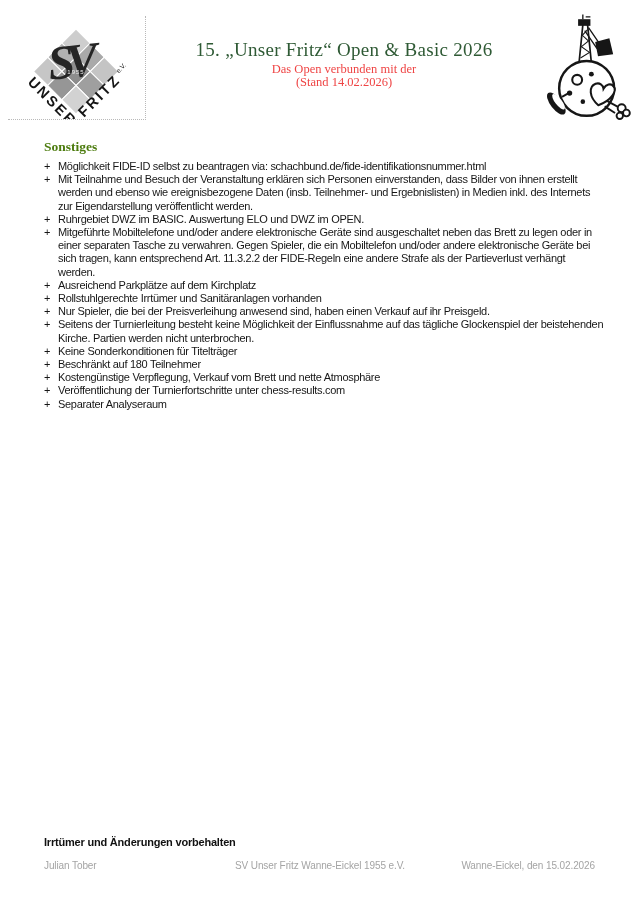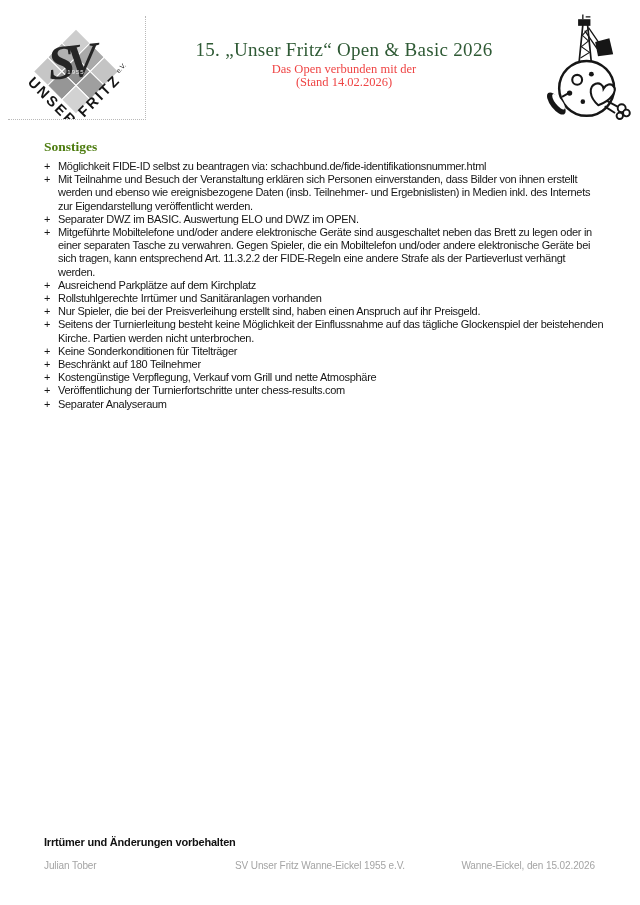--- a/index.html
+++ b/index.html
@@ -136,53 +136,53 @@
         <li>
           <span class="bullet">+</span>
           <span class="li-text">Möglichkeit FIDE-ID selbst zu beantragen via: schachbund.de/fide-identifikationsnummer.html</span>
         </li>
         <li>
           <span class="bullet">+</span>
           <span class="li-text">Mit Teilnahme und Besuch der Veranstaltung erklären sich Personen einverstanden, dass Bilder von ihnen erstellt werden und ebenso wie ereignisbezogene Daten (insb. Teilnehmer- und Ergebnislisten) in Medien inkl. des Internets zur Eigendarstellung veröffentlicht werden.</span>
         </li>
         <li>
           <span class="bullet">+</span>
-          <span class="li-text">Separater DWZ im BASIC. Auswertung ELO und DWZ im OPEN.</span>
+          <span class="li-text">Ruhrgebiet DWZ im BASIC. Auswertung ELO und DWZ im OPEN.</span>
         </li>
         <li>
           <span class="bullet">+</span>
           <span class="li-text">Mitgeführte Mobiltelefone und/oder andere elektronische Geräte sind ausgeschaltet neben das Brett zu legen oder in einer separaten Tasche zu verwahren. Gegen Spieler, die ein Mobiltelefon und/oder andere elektronische Geräte bei sich tragen, kann entsprechend Art. 11.3.2.2 der FIDE-Regeln eine andere Strafe als der Partieverlust verhängt werden.</span>
         </li>
         <li>
           <span class="bullet">+</span>
           <span class="li-text">Ausreichend Parkplätze auf dem Kirchplatz</span>
         </li>
         <li>
           <span class="bullet">+</span>
           <span class="li-text">Rollstuhlgerechte Irrtümer und Sanitäranlagen vorhanden</span>
         </li>
         <li>
           <span class="bullet">+</span>
-          <span class="li-text">Nur Spieler, die bei der Preisverleihung erstellt sind, haben einen Anspruch auf ihr Preisgeld.</span>
+          <span class="li-text">Nur Spieler, die bei der Preisverleihung anwesend sind, haben einen Verkauf auf ihr Preisgeld.</span>
         </li>
         <li>
           <span class="bullet">+</span>
           <span class="li-text">Seitens der Turnierleitung besteht keine Möglichkeit der Einflussnahme auf das tägliche Glockenspiel der beistehenden Kirche. Partien werden nicht unterbrochen.</span>
         </li>
         <li>
           <span class="bullet">+</span>
           <span class="li-text">Keine Sonderkonditionen für Titelträger</span>
         </li>
         <li>
           <span class="bullet">+</span>
           <span class="li-text">Beschränkt auf 180 Teilnehmer</span>
         </li>
         <li>
           <span class="bullet">+</span>
-          <span class="li-text">Kostengünstige Verpflegung, Verkauf vom Grill und nette Atmosphäre</span>
+          <span class="li-text">Kostengünstige Verpflegung, Verkauf vom Brett und nette Atmosphäre</span>
         </li>
         <li>
           <span class="bullet">+</span>
           <span class="li-text">Veröffentlichung der Turnierfortschritte unter chess-results.com</span>
         </li>
         <li>
           <span class="bullet">+</span>
           <span class="li-text">Separater Analyseraum</span>
         </li>
       </ul>

